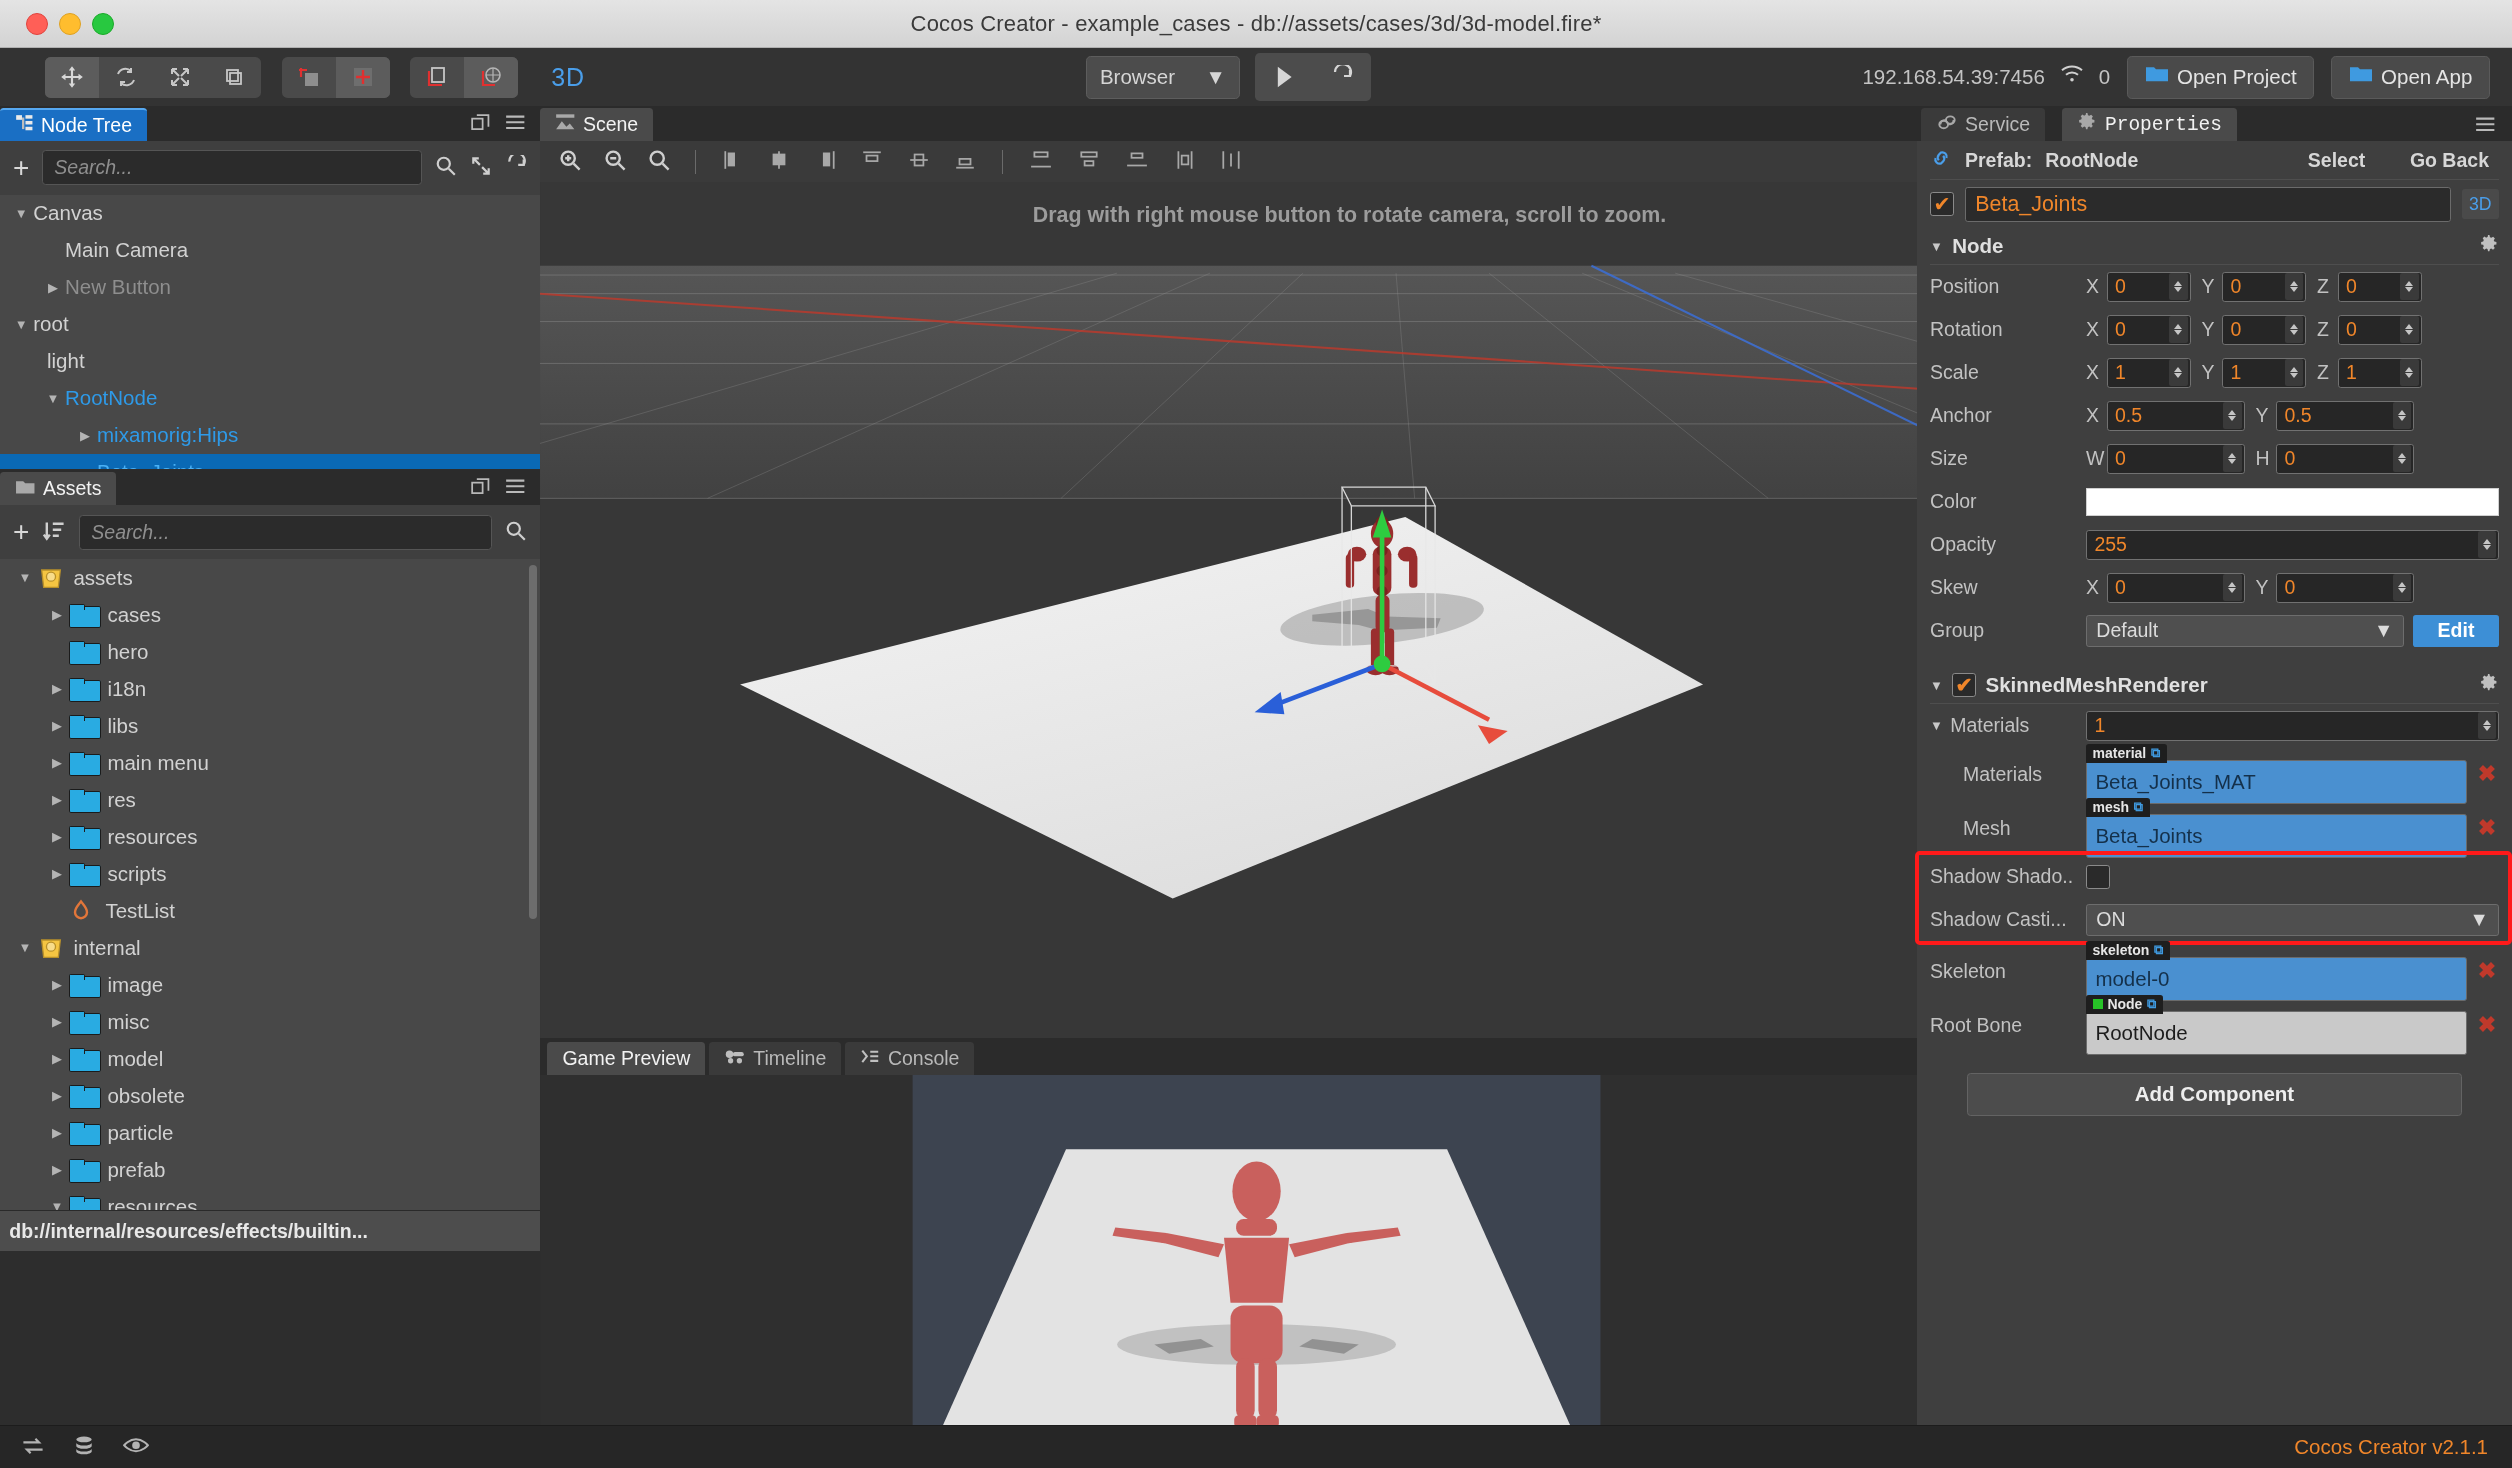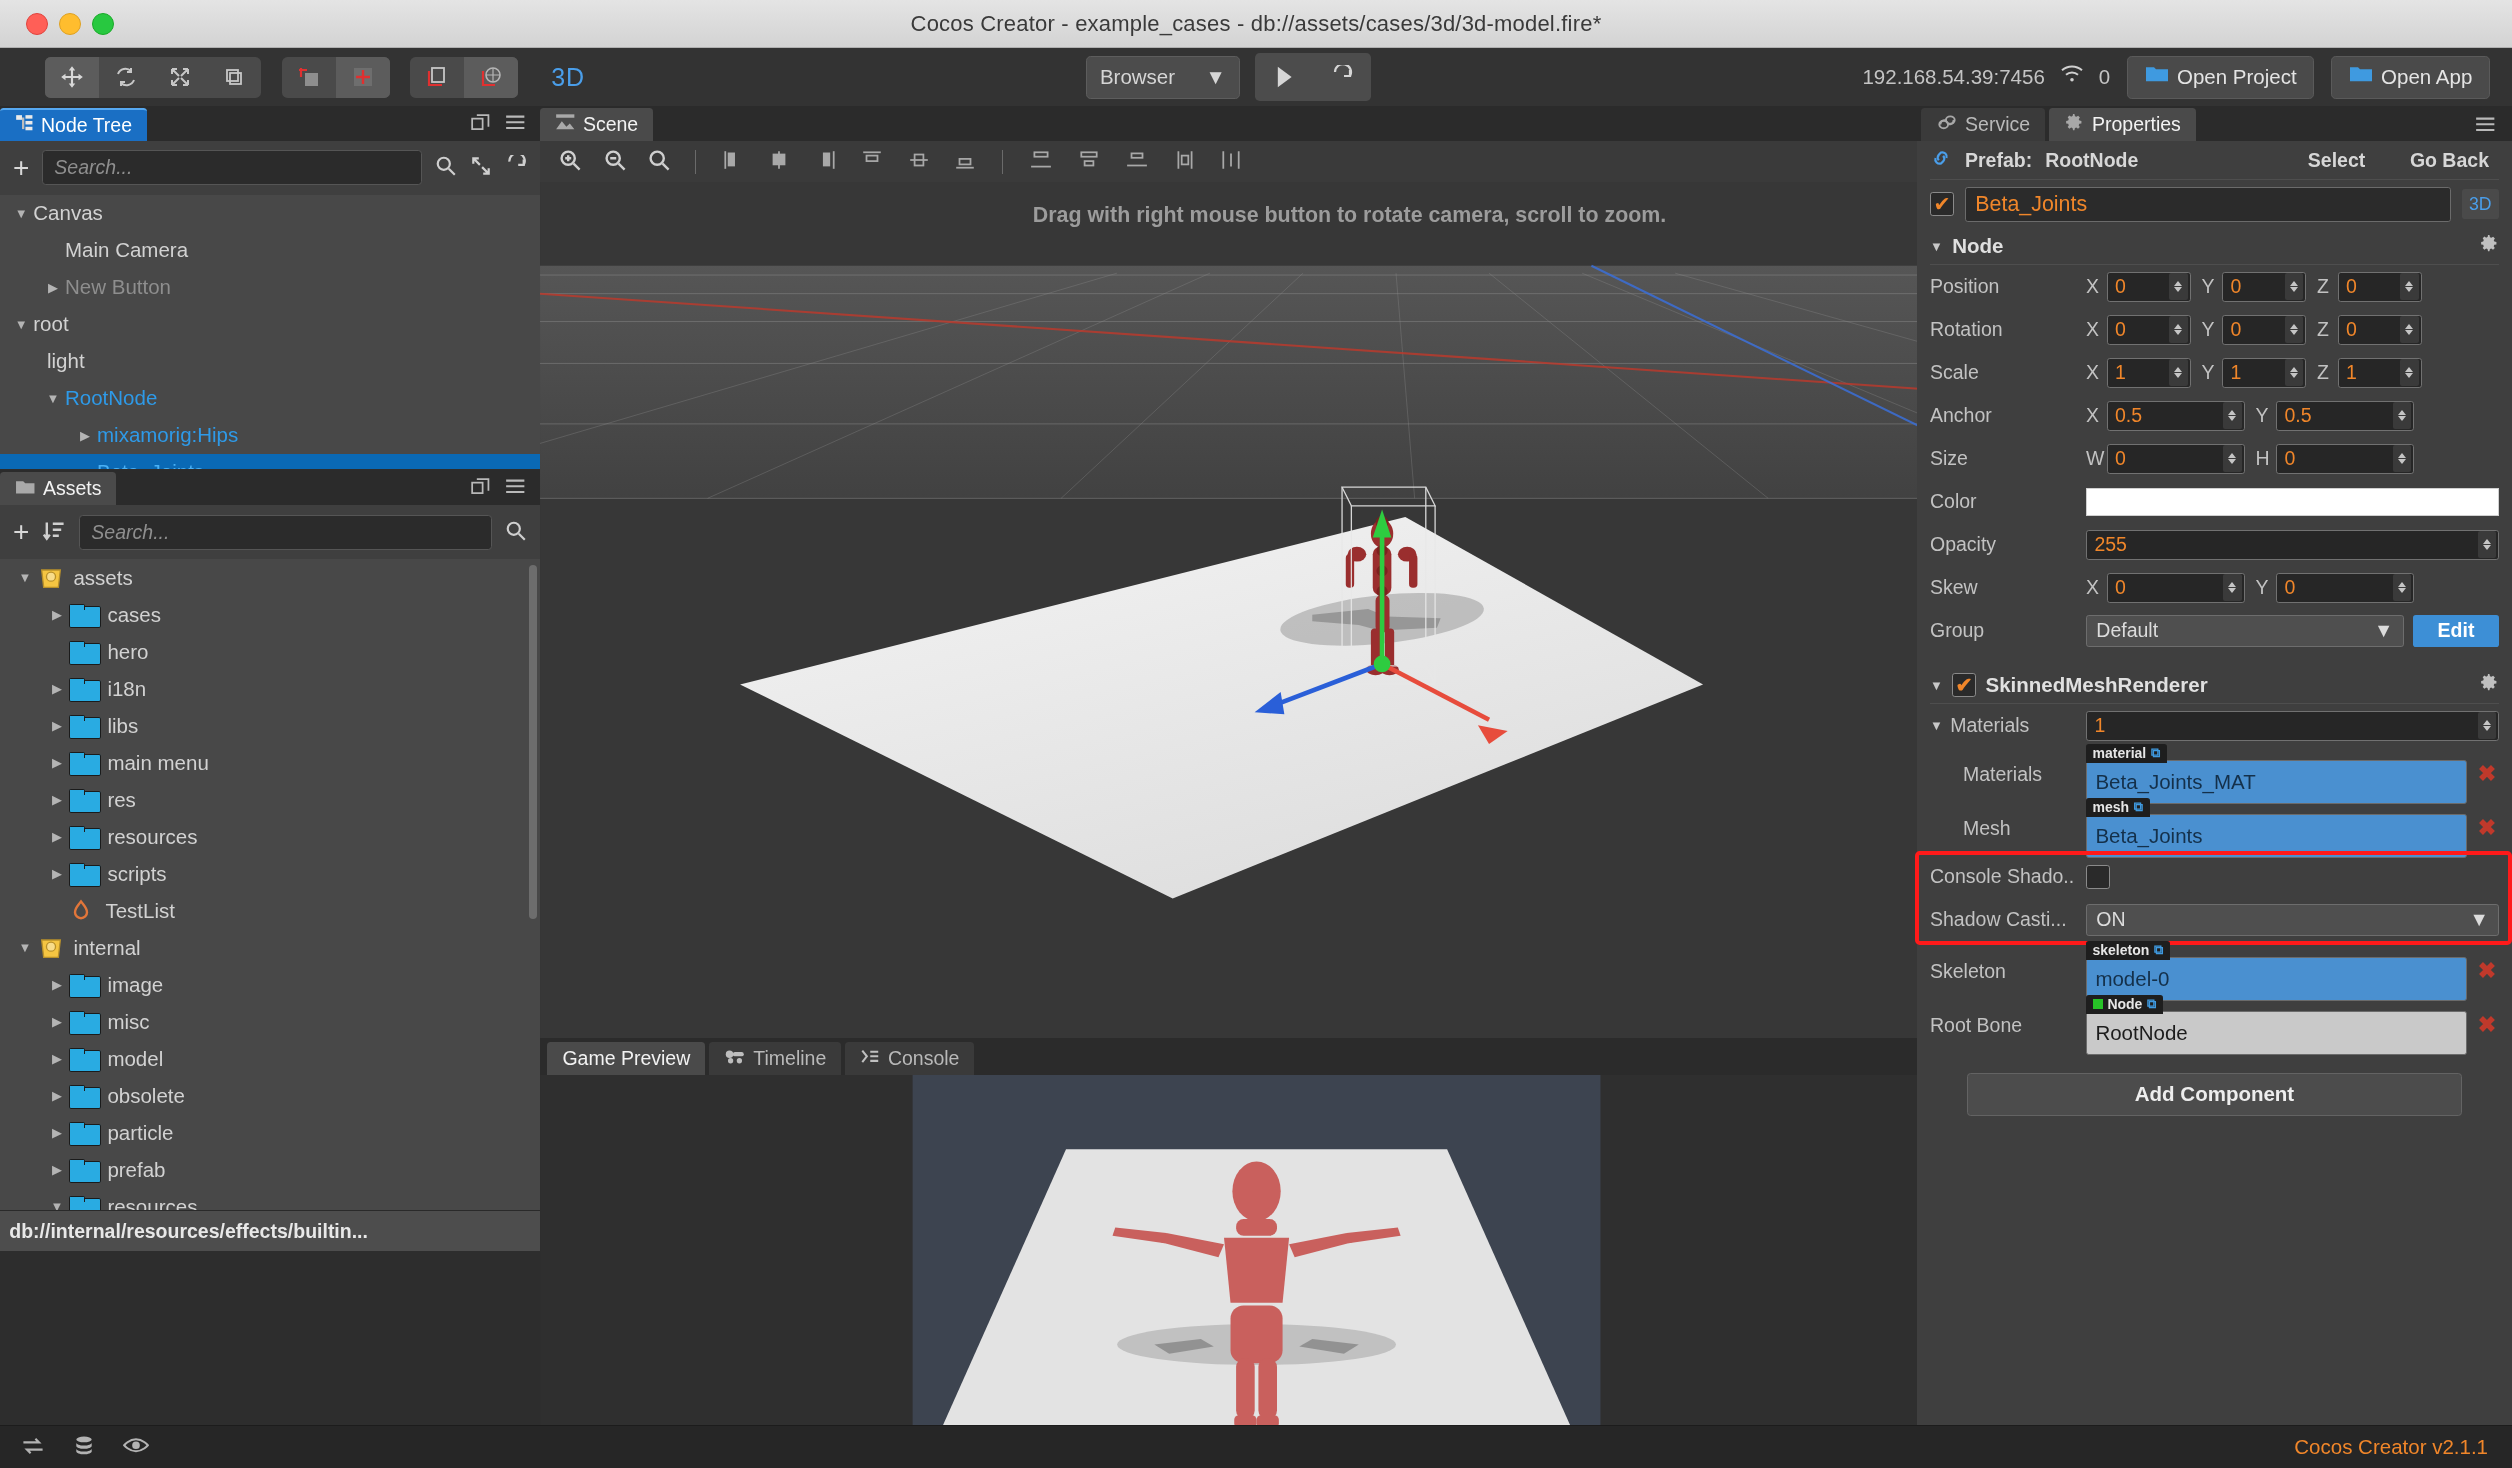--- a/index.html
+++ b/index.html
@@ -846,21 +846,21 @@
   <div class="right-col">
     <div class="panel-tabbar" id="inspector-tabs">
         <div class="ptab" style="margin-left: 3.7px;">
           <span><svg width="22" height="20.5" viewBox="0 0 20 18" fill="none" stroke="#a8a8a8" stroke-width="1.7">
               <path d="M4 11a4 4 0 015.6-3.6M16 7a4 4 0 01-5.6 3.6"></path>
               <ellipse cx="7" cy="11" rx="4" ry="3.4"></ellipse>
               <ellipse cx="13" cy="7" rx="4" ry="3.4"></ellipse>
             </svg></span>
           <span>Service</span>
         </div>
-        <div class="ptab active" style="margin-left: 4px;">
+        <div class="ptab active" style="margin-left: 17px; font-family: Liberation Mono, monospace;">
           <span><svg width="20.5" height="20.5" viewBox="0 0 20 20" fill="#a8a8a8">
               <path d="M10 6.8A3.2 3.2 0 1010 13.2 3.2 3.2 0 0010 6.8zm0 4.8a1.6 1.6 0 110-3.2 1.6 1.6 0 010 3.2z"></path>
               <path d="M17 11.2v-2.4l-2-.4a5.6 5.6 0 00-.6-1.4l1.1-1.7-1.7-1.7-1.7 1.1a5.6 5.6 0 00-1.4-.6L10.2 2H8.8l-.4 2a5.6 5.6 0 00-1.4.6L5.3 3.5 3.6 5.2l1.1 1.7a5.6 5.6 0 00-.6 1.4l-2 .4v2.4l2 .4c.14.5.34.96.6 1.4l-1.1 1.7 1.7 1.7 1.7-1.1c.44.26.9.46 1.4.6l.4 2h1.4l.4-2c.5-.14.96-.34 1.4-.6l1.7 1.1 1.7-1.7-1.1-1.7c.26-.44.46-.9.6-1.4z"></path>
             </svg></span>
           <span>Properties</span>
         </div>
       <div style="flex:1"></div>
       <div style="padding:0 16.7px 5.6px 0;color:#b9b9b9">
         <svg width="20.5" height="16.7" viewBox="0 0 18 14" stroke="#b9b9b9" stroke-width="1.8">
             <path d="M1 2h16M1 7h16M1 12h16"></path>
@@ -1123,21 +1123,21 @@
           <div class="asset-field">
             <span>Beta_Joints</span>
           </div>
         </div>
         <div class="x-btn">✖</div>
       </div>
 
       <div style="position:relative">
         <div class="highlight-box" style="left:-15px;top:-3.7px;right:-13px;bottom:-3.7px"></div>
         <div class="prow">
-          <div class="plabel">Console Shado..</div>
+          <div class="plabel">Shadow Shado..</div>
           <div class="dark-chk"></div>
         </div>
         <div class="prow">
           <div class="plabel">Shadow Casti...</div>
           <div class="dropdown" style="flex:1">
             <span>ON</span>
             <span>▼</span>
           </div>
         </div>
       </div>

